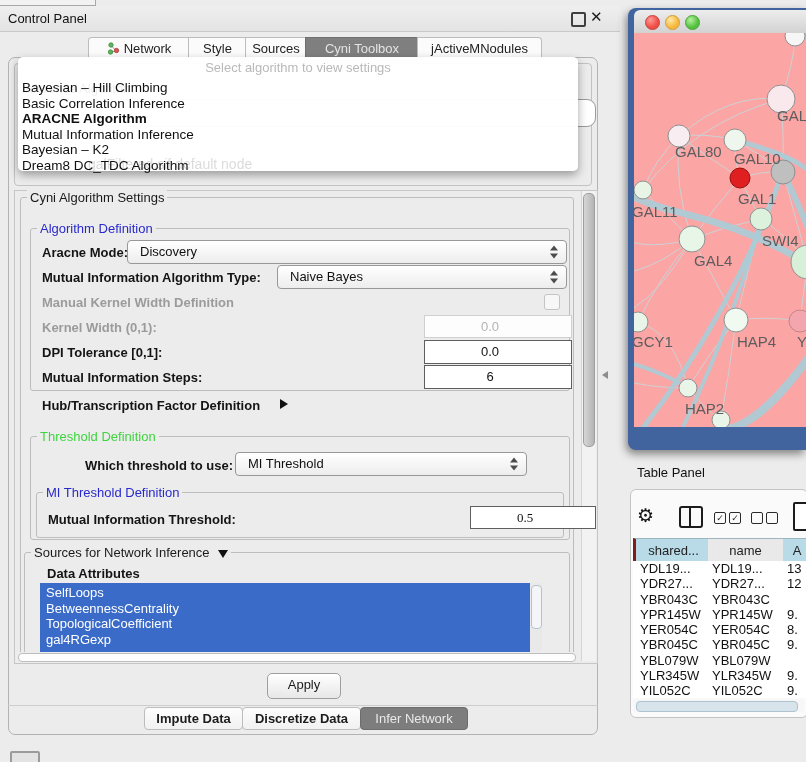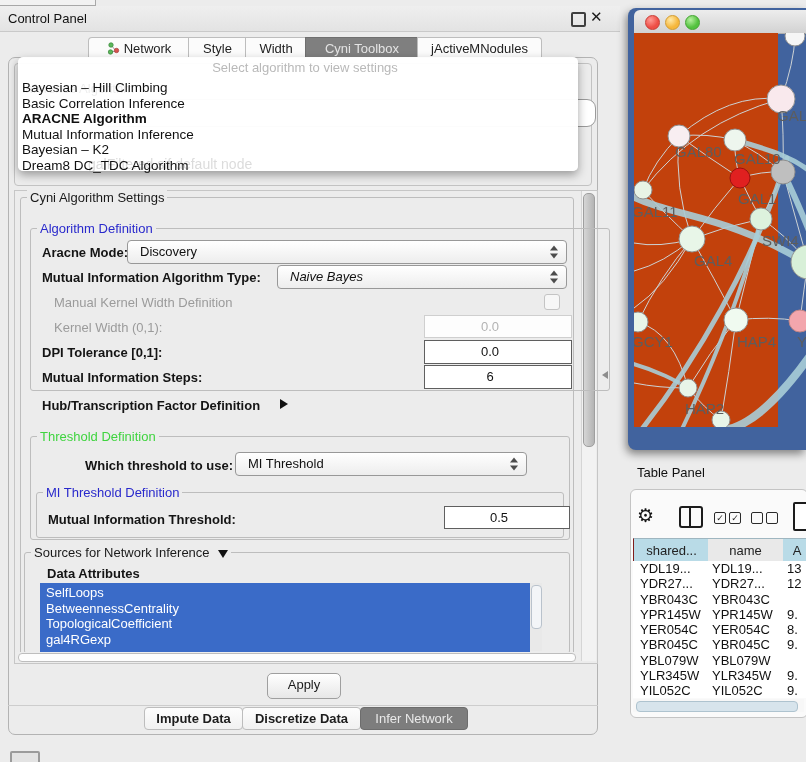--- a/index.html
+++ b/index.html
@@ -18,36 +18,36 @@
   .tab.first{border-top-left-radius:4px;}
   .tab.last{border-top-right-radius:4px;}
   .tab.selected{background:#7f7f7f;border-color:#6f6f6f;color:#e4e4e4;}
   .panel{left:8px;top:57px;width:588px;height:676px;border:1px solid #b3b3b3;border-radius:7px;background:#ececec;}
   
   .hidden-panel{left:14px;top:63px;width:576px;height:121px;border:1px solid #c2c2c2;border-radius:4px;}
   .hidden-combo{left:100px;top:99px;width:494px;height:26px;border:1px solid #9b9b9b;border-radius:9px;background:#fff;}
   
   .popup{left:18px;top:57px;width:560px;height:114px;background:rgba(255,255,255,0.97);border-radius:5px;
          box-shadow:0 4px 10px rgba(0,0,0,0.35);}
-  .popup .placeholder{position:absolute;left:0;top:3px;width:100%;text-align:center;color:#b9b9b9;font-size:13px;padding-left:7px;}
+  .popup .placeholder{position:absolute;left:0;top:3px;width:100%;text-align:center;color:#b9b9b9;font-size:13px;}
   .popup .items{position:absolute;left:4px;top:23px;right:4px;}
   .popup .item{height:15.6px;line-height:15.6px;font-size:13.5px;color:#101010;white-space:nowrap;}
   .popup .item.sel{font-weight:bold;}
   .ghost{color:#8a8a8a;white-space:nowrap;}
   
   .scrollarea{left:14px;top:190px;width:582px;height:472px;border:1px solid #c6c6c6;background:#ececec;overflow:hidden;}
   .vsb-track{left:581px;top:191px;width:14px;height:470px;background:#f2f2f2;border-left:1px solid #d5d5d5;}
   .vsb-thumb{left:583px;top:193px;width:10px;height:252px;border-radius:5px;border:1px solid #9f9f9f;
              background:linear-gradient(90deg,#d6d6d6,#b4b4b4);}
   .group{border:1px solid #bdbdbd;border-radius:3px;}
   .legend{position:absolute;top:-8px;left:6px;background:#ececec;padding:0 3px;font-size:13px;}
   .legend.blue{color:#2929cc;}
   .legend.green{color:#3fd43f;}
   .blabel{font-weight:bold;color:#141414;white-space:nowrap;}
-  .glabel{font-weight:normal;color:#9b9b9b;white-space:nowrap;margin-left:12px;}
+  .glabel{font-weight:bold;color:#9b9b9b;white-space:nowrap;}
   .combo{background:linear-gradient(#ffffff,#ededed);border:1px solid #989898;border-radius:4px;
          line-height:22px;padding-left:12px;font-size:13px;color:#111;}
   .spin{position:absolute;right:7px;top:50%;width:9px;height:13px;transform:translateY(-50%);}
   .spin:before{content:"";position:absolute;left:0;top:0;border-left:4.5px solid transparent;border-right:4.5px solid transparent;border-bottom:5px solid #4c4c4c;}
   .spin:after{content:"";position:absolute;left:0;bottom:0;border-left:4.5px solid transparent;border-right:4.5px solid transparent;border-top:5px solid #4c4c4c;}
   .field{background:#fff;border:1px solid #5f5f5f;text-align:center;padding-right:16px;font-size:13px;line-height:22px;color:#111;}
   .field.disabled{border:1px solid #cfcfcf;background:#fdfdfd;color:#b3b3b3;}
   .checkbox{width:14px;height:14px;border:1px solid #c4c4c4;border-radius:3px;background:#f7f7f7;}
   .tri-right{width:0;height:0;border-top:5.5px solid transparent;border-bottom:5.5px solid transparent;border-left:8px solid #111;display:inline-block;}
   .tri-down{width:0;height:0;border-left:5.5px solid transparent;border-right:5.5px solid transparent;border-top:8px solid #111;display:inline-block;}
@@ -67,32 +67,32 @@
   .splitter-arrow{left:602px;top:371px;width:0;height:0;border-top:4px solid transparent;border-bottom:4px solid transparent;border-right:6px solid #8d8d8d;}
   
   .netwin{left:628px;top:8px;width:178px;height:442px;background:#41639e;border-radius:8px 0 0 8px;
           box-shadow:-2px 4px 9px rgba(0,0,0,0.45);}
   .net-titlebar{left:634px;top:10px;width:172px;height:23px;background:linear-gradient(#ededed,#d2d2d2);
                 border-top-left-radius:6px;border-bottom:1px solid #adadad;}
   .light{width:13px;height:13px;border-radius:50%;top:5px;position:absolute;}
   .light.red{left:11px;background:radial-gradient(circle at 35% 30%,#ff9a94,#ee4e46 60%);border:1px solid #c93b34;}
   .light.yellow{left:31px;background:radial-gradient(circle at 35% 30%,#ffe9a8,#f6b73c 60%);border:1px solid #d39c2f;}
   .light.green{left:51px;background:radial-gradient(circle at 35% 30%,#b6f0a0,#54c23f 60%);border:1px solid #42a430;}
-  .canvas{left:634px;top:33px;width:144px;height:394px;background:#c2410c;}
+  .canvas{left:634px;top:33px;width:172px;height:394px;background:#fca5a5;}
   
   .tp-title{left:637px;top:465px;font-size:13px;color:#111;}
   .tp-card{left:630px;top:489px;width:176px;height:227px;background:#fafafa;border:1px solid #c4c4c4;border-radius:6px;}
   .gear{left:637px;top:504px;font-size:19px;color:#141414;line-height:24px;}
   .col-icon{left:679px;top:506px;width:20px;height:18px;border:2px solid #1c1c1c;border-radius:3px;}
   .col-icon:before{content:"";position:absolute;left:8px;top:0;width:2px;height:100%;background:#1c1c1c;}
   .cb{width:10px;height:10px;border:1.5px solid #2a2a2a;border-radius:2px;position:absolute;font-size:9px;line-height:10px;text-align:center;color:#2a2a2a;font-weight:bold;}
   .doc-icon{left:793px;top:502px;width:16px;height:25px;border:2px solid #1c1c1c;border-radius:2px;background:#fff;}
   .thead{top:538px;height:22px;display:flex;align-items:center;justify-content:center;font-size:13px;color:#222;
          border:1px solid #9fb6c0;border-left:none;}
-  .thead.first{border-left:1px solid #7f1d1d;}
+  .thead.first{border-left:3px solid #7f1d1d;}
   .t-rows{left:633px;top:561px;width:173px;height:137px;overflow:hidden;background:#fff;}
   .t-row{height:15.3px;line-height:15.3px;white-space:nowrap;display:flex;}
   .t-cell{font-size:13px;color:#111;overflow:hidden;flex:none;}
   .tp-hsb{left:633px;top:699px;width:171px;height:13px;background:#f7f7f7;}
   .tp-hsb-thumb{left:636px;top:701px;width:160px;height:9px;background:#d7e4ec;border:1px solid #aec3cf;border-radius:4px;}
 </style>
 </head>
 <body>
 
 <div class="abs topline"></div>
@@ -110,21 +110,21 @@
     <circle cx="4" cy="3" r="2.2" fill="#5cb85c" stroke="#3d8b3d" stroke-width="0.8"></circle>
     <circle cx="3.5" cy="10" r="2.2" fill="#5cb85c" stroke="#3d8b3d" stroke-width="0.8"></circle>
     <circle cx="9.5" cy="8.5" r="2.2" fill="#d9534f" stroke="#a94442" stroke-width="0.8"></circle>
   </svg>
   <span>Network</span>
 </div>
 <div class="abs tab" style="left:188px;width:57px;">
   <span>Style</span>
 </div>
 <div class="abs tab" style="left:245px;width:60px;">
-  <span>Width</span>
+  <span>Sources</span>
 </div>
 <div class="abs tab selected" style="left:305px;width:112px;">
   <span>Cyni Toolbox</span>
 </div>
 <div class="abs tab last" style="left:417px;width:123px;">
   <span>jActiveMNodules</span>
 </div>
 
 <div class="abs panel"></div>
 <div class="abs hidden-panel"></div>
@@ -145,30 +145,30 @@
 </div>
 
 <div class="abs scrollarea"></div>
 <div class="abs vsb-track"></div>
 <div class="abs vsb-thumb"></div>
 
 <div class="abs group" style="left:20px;top:197px;width:552px;height:457px;">
   <span class="legend">Cyni Algorithm Settings</span>
 </div>
 
-<div class="abs group" style="left:30px;top:228px;width:538px;height:161px;padding-left:40px;">
+<div class="abs group" style="left:30px;top:228px;width:538px;height:161px;">
   <span class="legend blue">Algorithm Definition</span>
 </div>
 <span class="abs blabel" style="left:42px;top:245px;">Aracne Mode:</span>
 <div class="abs combo" style="left:127px;top:240px;width:426px;height:22px;">
   <span>Discovery</span>
   <span class="spin"></span>
 </div>
 <span class="abs blabel" style="left:42px;top:270px;">Mutual Information Algorithm Type:</span>
-<div class="abs combo" style="left:277px;top:265px;width:276px;height:22px;font-style:italic;">
+<div class="abs combo" style="left:277px;top:265px;width:276px;height:22px;">
   <span>Naive Bayes</span>
   <span class="spin"></span>
 </div>
 <span class="abs glabel" style="left:42px;top:295px;">Manual Kernel Width Definition</span>
 <div class="abs checkbox" style="left:544px;top:294px;"></div>
 <span class="abs glabel" style="left:42px;top:320px;">Kernel Width (0,1):</span>
 <div class="abs field disabled" style="left:424px;top:315px;width:130px;height:21px;line-height:21px;">
   <span>0.0</span>
 </div>
 <span class="abs blabel" style="left:42px;top:345px;">DPI Tolerance [0,1]:</span>
@@ -188,21 +188,21 @@
 </div>
 <span class="abs blabel" style="left:85px;top:458px;">Which threshold to use:</span>
 <div class="abs combo" style="left:235px;top:452px;width:278px;height:22px;">
   <span>MI Threshold</span>
   <span class="spin"></span>
 </div>
 <div class="abs group" style="left:36px;top:492px;width:526px;height:44px;">
   <span class="legend blue">MI Threshold Definition</span>
 </div>
 <span class="abs blabel" style="left:48px;top:512px;">Mutual Information Threshold:</span>
-<div class="abs field" style="left:444px;top:506px;width:108px;height:21px;line-height:21px;">
+<div class="abs field" style="left:470px;top:506px;width:108px;height:21px;line-height:21px;font-family:Liberation Serif, serif;">
   <span>0.5</span>
 </div>
 
 <div class="abs group" style="left:24px;top:552px;width:544px;height:100px;">
   <span class="legend">
     <span>Sources for Network Inference</span>
     <span class="tri-down" style="margin-left:5px;position:relative;top:1px;"></span>
   </span>
 </div>
 <span class="abs blabel" style="left:30px;top:566px;margin-left:17px;">Data Attributes</span>

